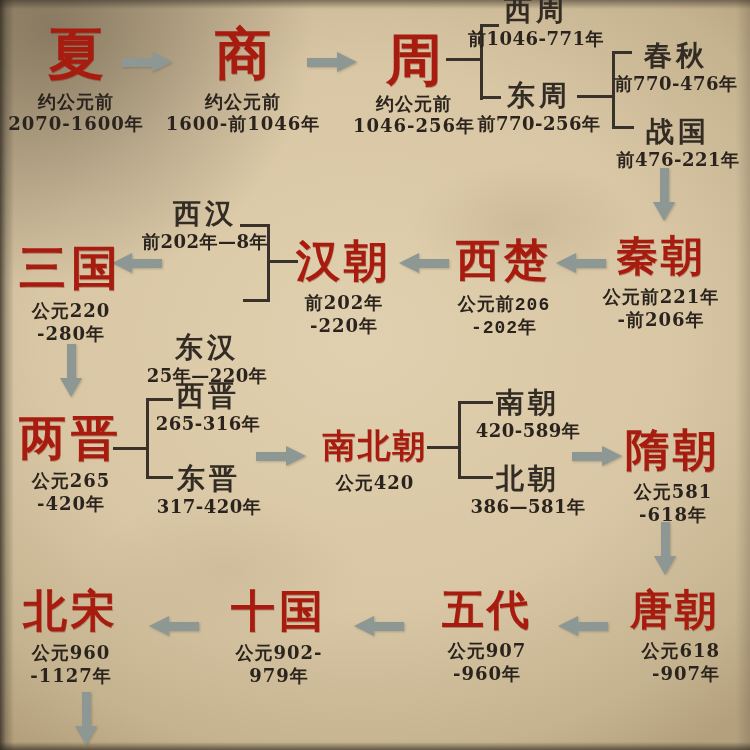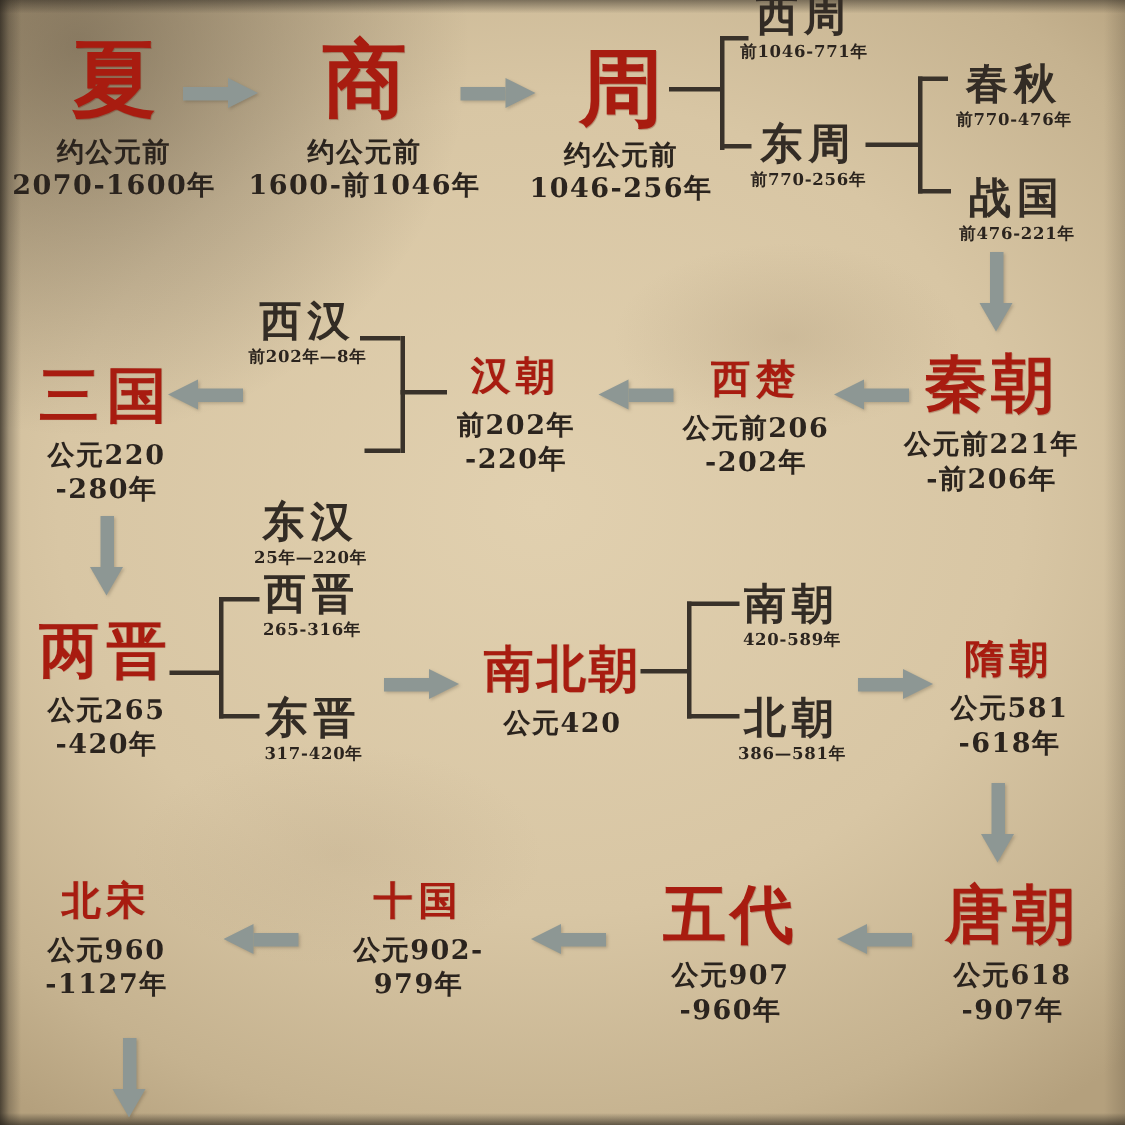--- a/index.html
+++ b/index.html
@@ -19,32 +19,32 @@
       radial-gradient(ellipse 26% 14% at 30% 76%, rgba(172,152,122,0.22), rgba(172,152,122,0) 70%),
       radial-gradient(ellipse 78% 66% at 48% 45%, #e1d0af 0%, #d8c6a4 55%, #c5b28f 85%, #b4a07d 100%);
   }
   .node{position:absolute;transform:translateX(-50%);text-align:center;white-space:nowrap;}
   .mname{
     color:#a81c10;font-weight:bold;line-height:1.05;
     text-shadow:0.5px 0.5px 0.5px rgba(110,25,12,0.35);
   }
   .f56{font-size:56px;letter-spacing:0;}
   .f42{font-size:42px;letter-spacing:3px;}
-  .f40{font-size:26px;letter-spacing:4px;}
-  .f36{font-size:40px;letter-spacing:5px;}
+  .f40{font-size:44px;letter-spacing:4px;}
+  .f36{font-size:47px;letter-spacing:5px;}
   .f33{font-size:33px;letter-spacing:2px;}
   .mdates{
     margin-top:8px;font-size:18px;font-weight:bold;color:#2b241e;
     line-height:1.25;letter-spacing:1px;
   }
   .minname{
     color:#332c25;font-weight:bold;font-size:28px;letter-spacing:4px;line-height:1.05;
   }
   .mindates{
-    margin-top:3px;font-size:11px;font-weight:bold;color:#2b241e;
+    margin-top:3px;font-size:18px;font-weight:bold;color:#2b241e;
     line-height:1.2;letter-spacing:0.5px;
   }
   .arrow{position:absolute;display:flex;align-items:center;filter:drop-shadow(1px 1px 1px rgba(60,50,40,0.25));}
   .arrow .tail{background:#8d9794;}
   .arrow-r .tail{width:30px;height:9px;}
   .arrow-r .head{width:0;height:0;border-top:10px solid transparent;border-bottom:10px solid transparent;border-left:20px solid #8d9794;}
   .arrow-l .tail{width:30px;height:9px;}
   .arrow-l .head{width:0;height:0;border-top:10px solid transparent;border-bottom:10px solid transparent;border-right:20px solid #8d9794;}
   .arrow-d{flex-direction:column;align-items:center;transform:translateX(-50%);}
   .arrow-d .tail{width:9px;height:34px;}
@@ -133,21 +133,21 @@
       <div>公元前221年</div>
       <div>-前206年</div>
     </div>
   </div>
 
   <div class="arrow arrow-l" style="left:556px;top:253px;">
     <div class="head"></div>
     <div class="tail"></div>
   </div>
 
-  <div class="node" style="left:504px;top:240px;">
+  <div class="node" style="left:504px;top:240px;font-family:Liberation Mono, monospace;">
     <div class="mname f40">西楚</div>
     <div class="mdates">
       <div>公元前206</div>
       <div>-202年</div>
     </div>
   </div>
 
   <div class="arrow arrow-l" style="left:399px;top:253px;">
     <div class="head"></div>
     <div class="tail"></div>
@@ -255,21 +255,21 @@
       <div>公元581</div>
       <div>-618年</div>
     </div>
   </div>
 
   <div class="arrow arrow-d" style="left:665px;top:522px;">
     <div class="tail"></div>
     <div class="head"></div>
   </div>
 
-  <div class="node" style="left:675px;top:588px;">
+  <div class="node" style="left:675px;top:588px;text-align:right;">
     <div class="mname f42">唐朝</div>
     <div class="mdates">
       <div>公元618</div>
       <div>-907年</div>
     </div>
   </div>
 
   <div class="arrow arrow-l" style="left:558px;top:616px;">
     <div class="head"></div>
     <div class="tail"></div>

